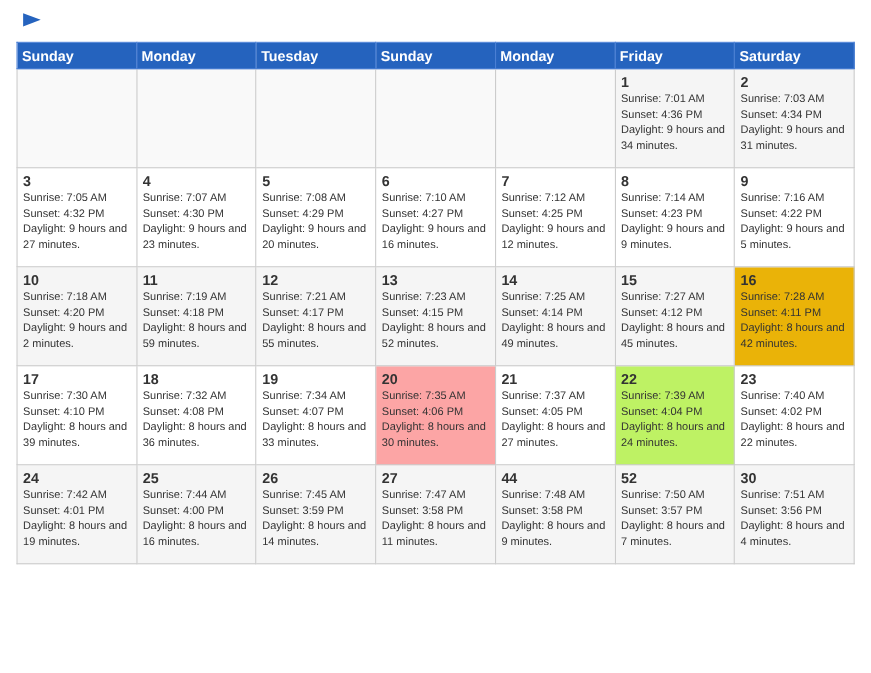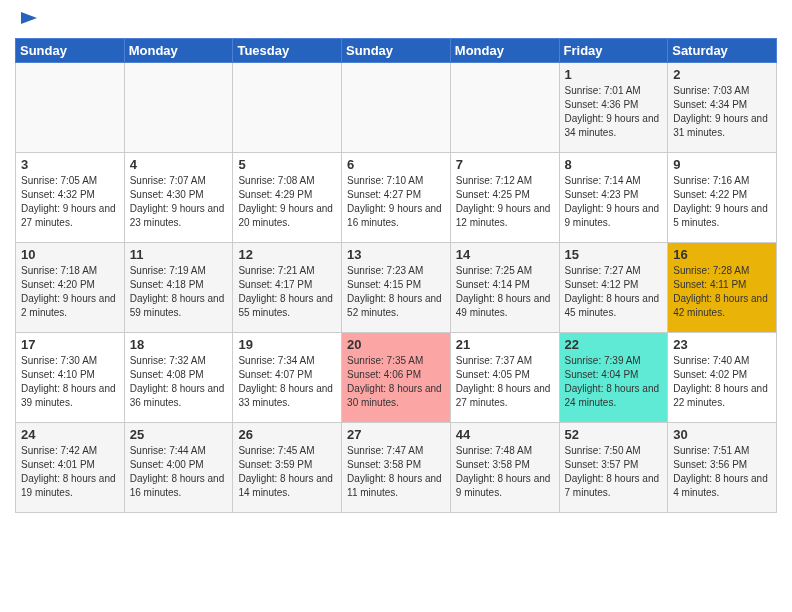--- a/index.html
+++ b/index.html
@@ -210,21 +210,21 @@
             <div class="day-info">Sunrise: 7:34 AM<br>Sunset: 4:07 PM<br>Daylight: 8 hours and 33 minutes.</div>
           </td>
           <td style="background: #fca5a5;">
             <span class="day-num">20</span>
             <div class="day-info">Sunrise: 7:35 AM<br>Sunset: 4:06 PM<br>Daylight: 8 hours and 30 minutes.</div>
           </td>
           <td style="background: rgb(255, 255, 255);">
             <span class="day-num">21</span>
             <div class="day-info">Sunrise: 7:37 AM<br>Sunset: 4:05 PM<br>Daylight: 8 hours and 27 minutes.</div>
           </td>
-          <td style="background: #5eead4;">
+          <td style="background: #bef264;">
             <span class="day-num">22</span>
             <div class="day-info">Sunrise: 7:39 AM<br>Sunset: 4:04 PM<br>Daylight: 8 hours and 24 minutes.</div>
           </td>
           <td style="background: rgb(255, 255, 255);">
             <span class="day-num">23</span>
             <div class="day-info">Sunrise: 7:40 AM<br>Sunset: 4:02 PM<br>Daylight: 8 hours and 22 minutes.</div>
           </td>
         </tr>
         <tr>
           <td style="background: rgb(245, 245, 245);">

